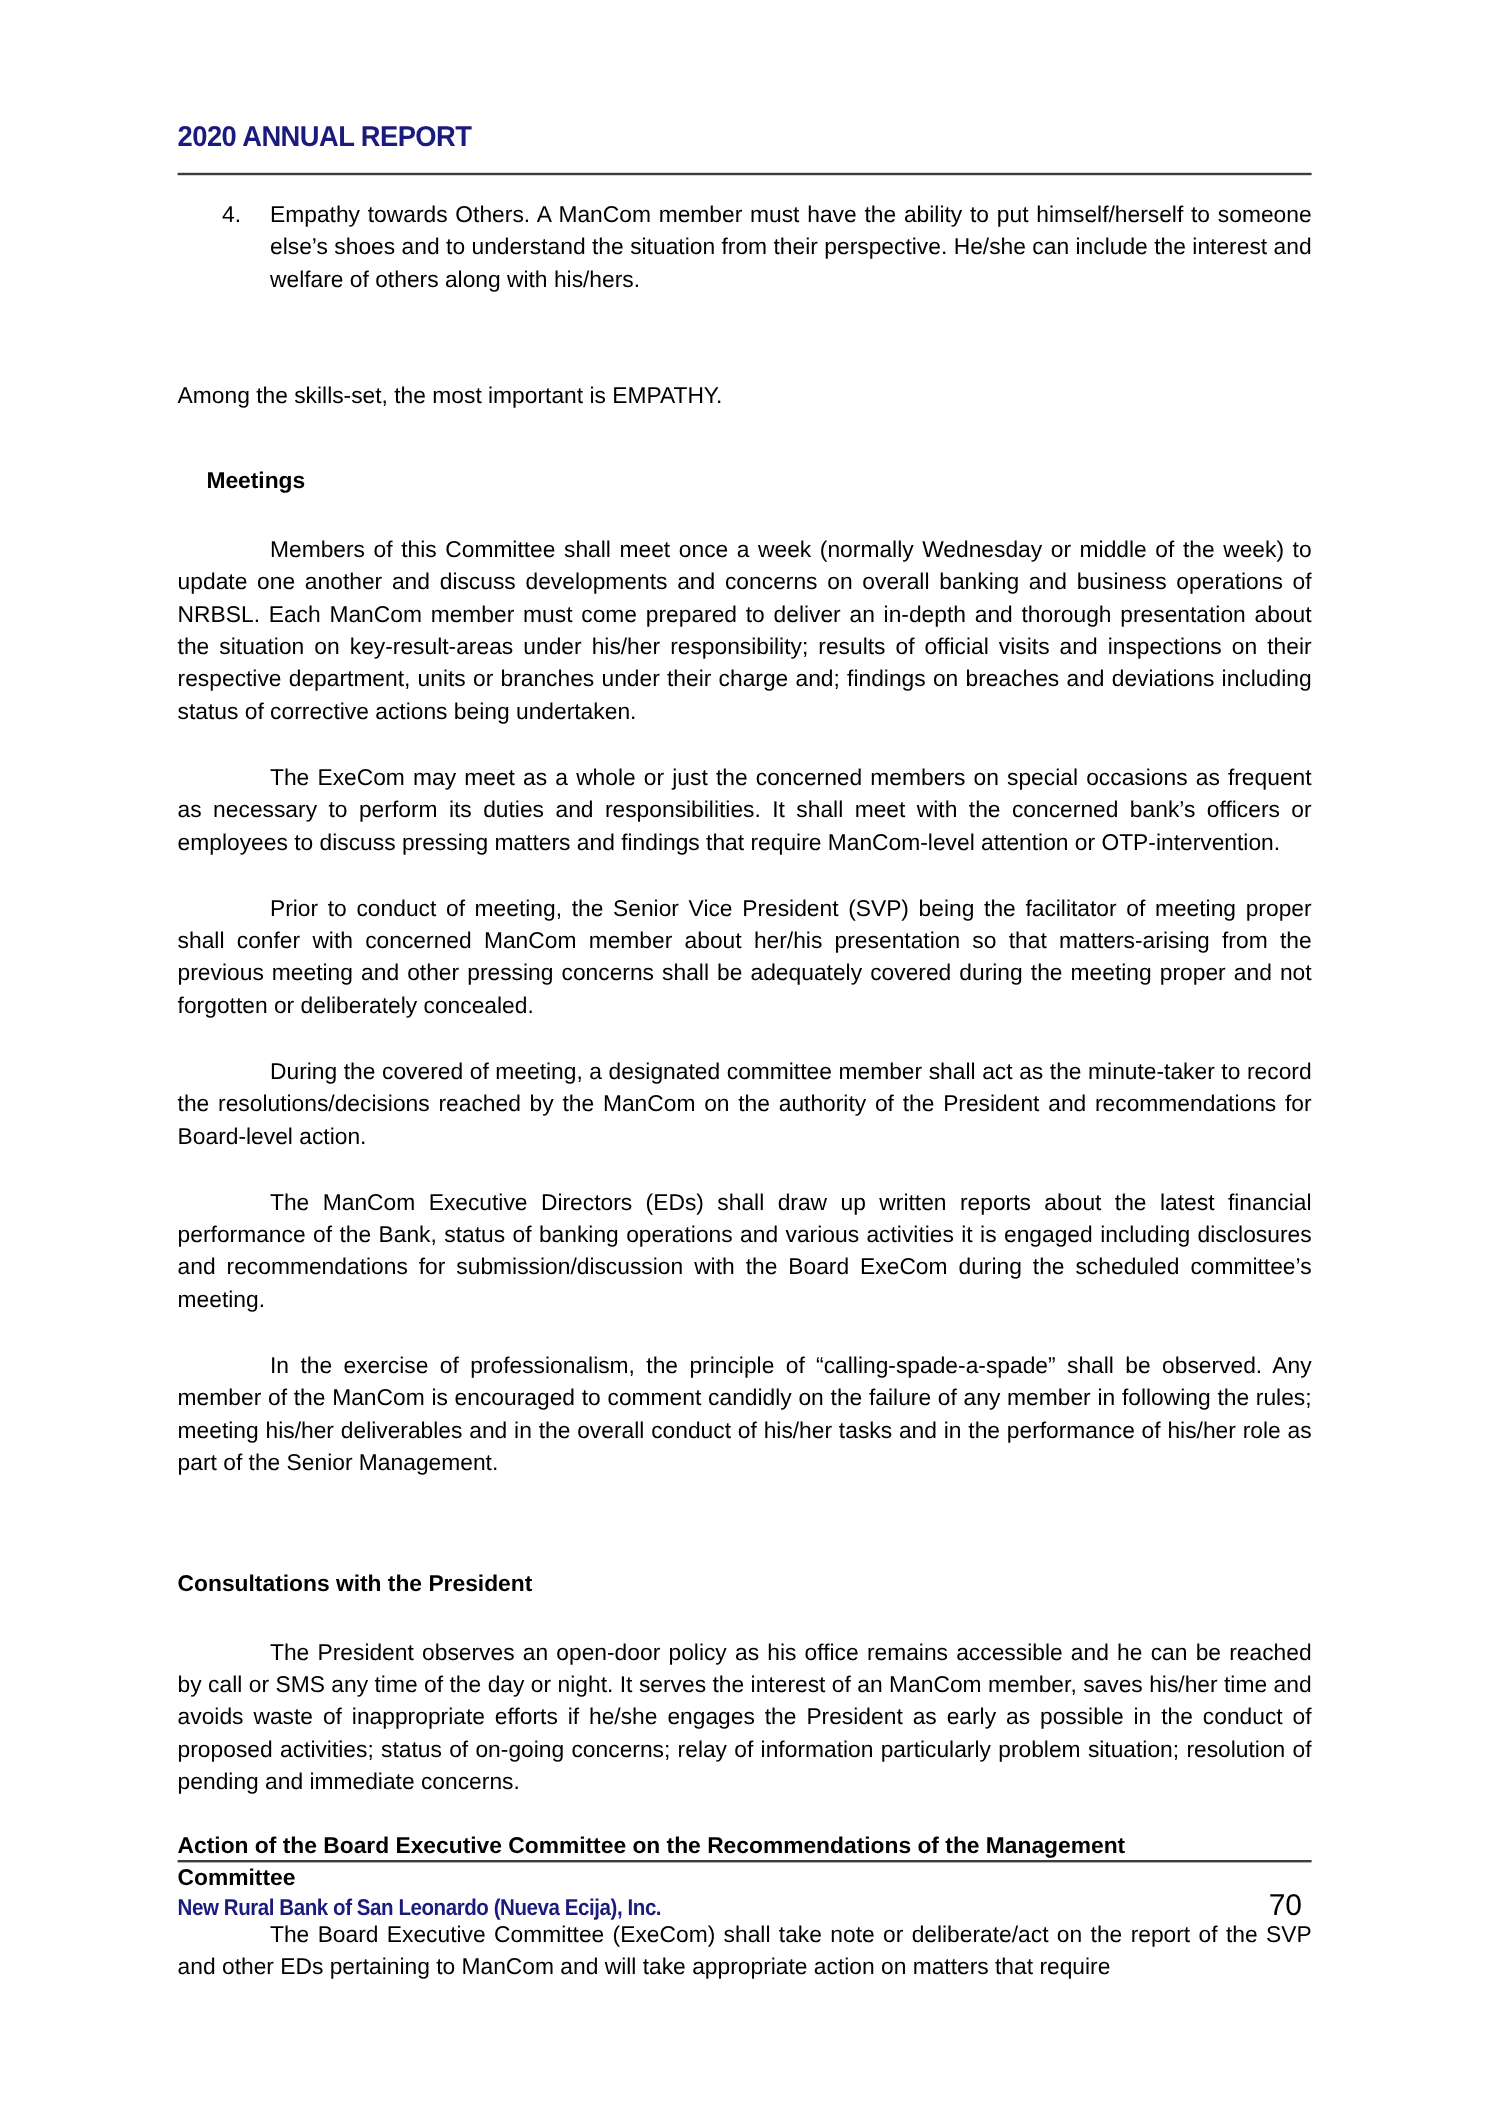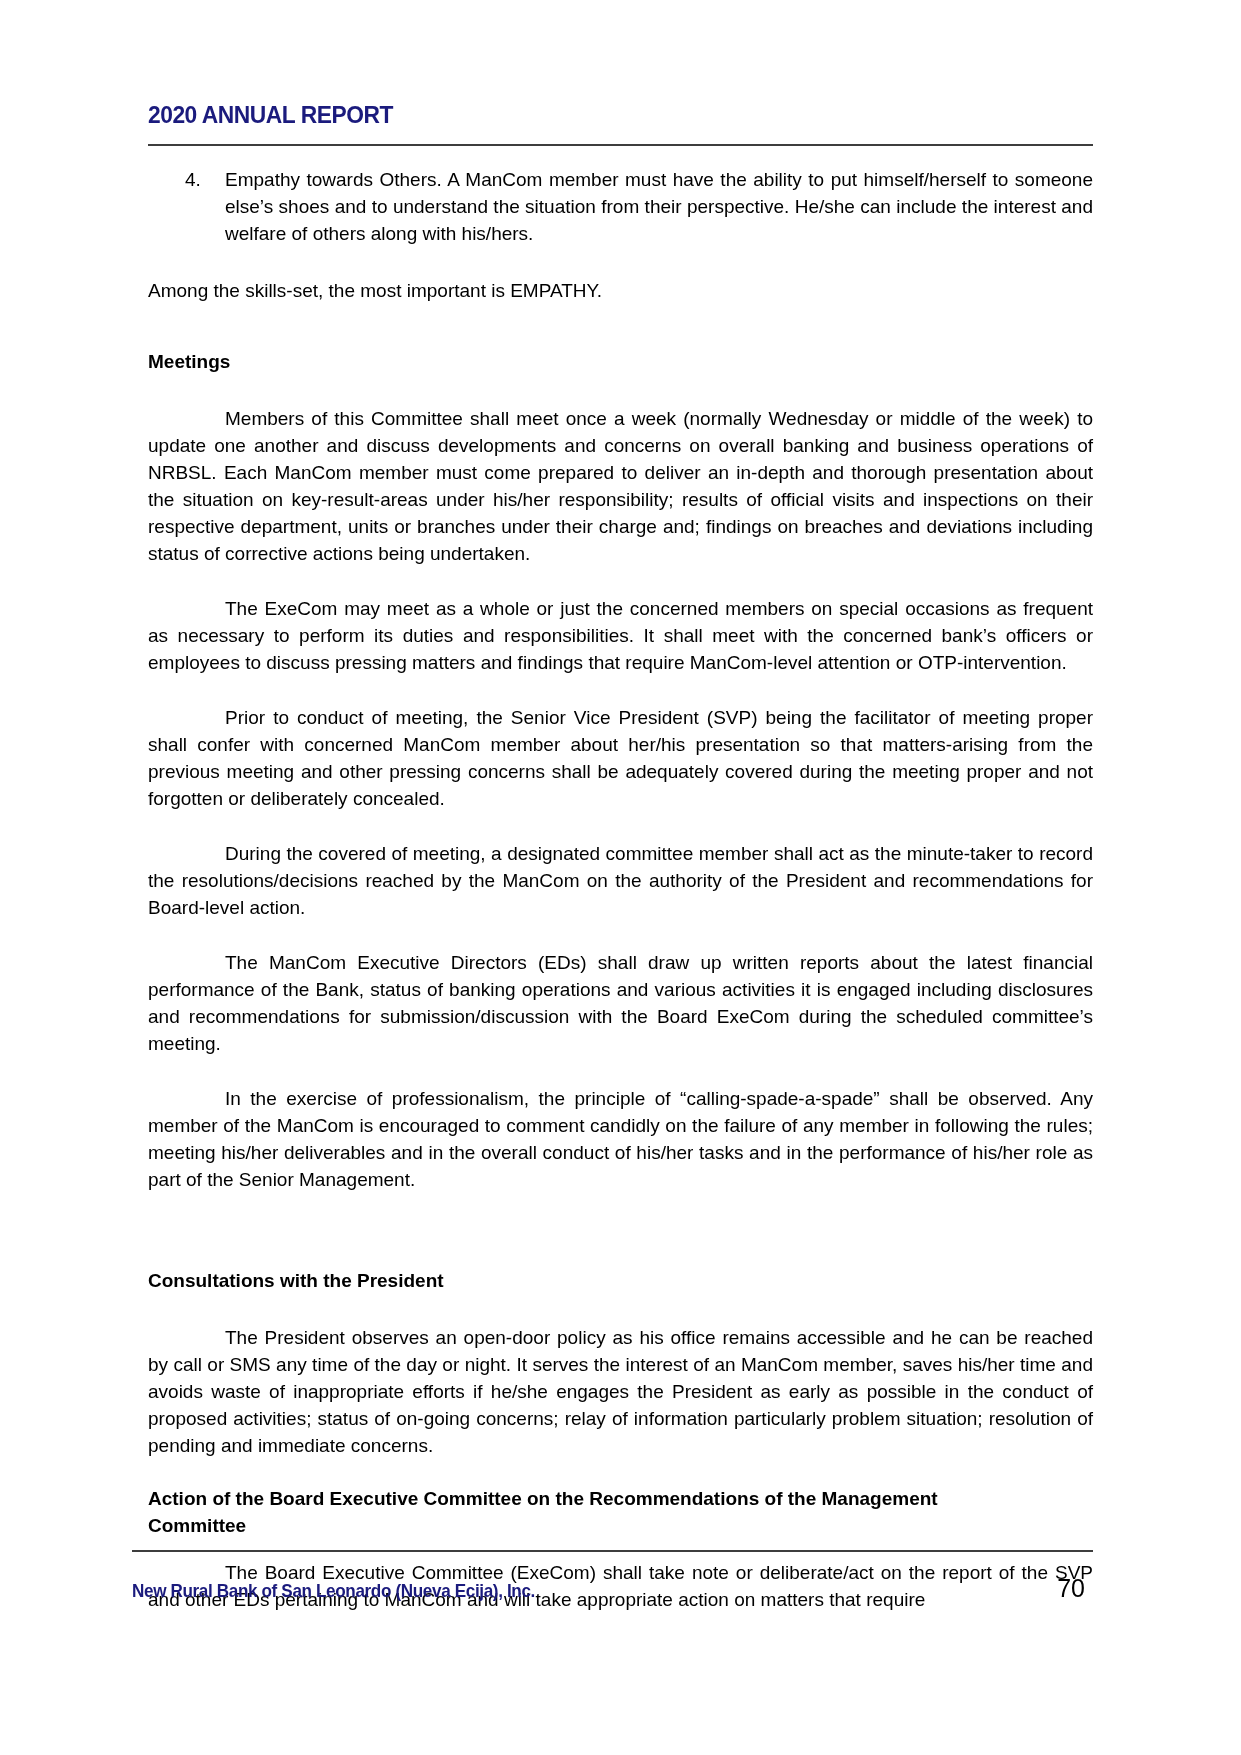--- a/index.html
+++ b/index.html
@@ -44,40 +44,40 @@
     padding-left: 77px;
     text-align: justify;
   }
   .list-num {
     position: absolute;
     left: 37px;
     top: 0;
   }
   .lead-italic { }
   .intro-line {
-    margin-top: 30px;
+    margin-top: 70px;
   }
   .section-heading {
     font-weight: 700;
     font-size: 19px;
     line-height: 27px;
   }
-  .heading-meetings { margin-top: 44px; }
+  .heading-meetings { margin-top: 44px; margin-left: 24px; }
   .heading-consultations { margin-top: 74px; }
   .heading-action { margin-top: 26px; width: 830px; }
   .para {
     margin-top: 28px;
     text-align: justify;
     text-indent: 77px;
   }
   .para.first-after-heading { margin-top: 30px; }
   .para.last-para { margin-top: 20px; }
   .footer {
     position: absolute;
-    left: 132px;
+    left: 148px;
     right: 148px;
     top: 1550px;
   }
   .footer-rule {
     height: 0;
     border-top: 2px solid #3d3d3d;
   }
   .footer-row {
     margin-top: 22px;
     display: flex;

